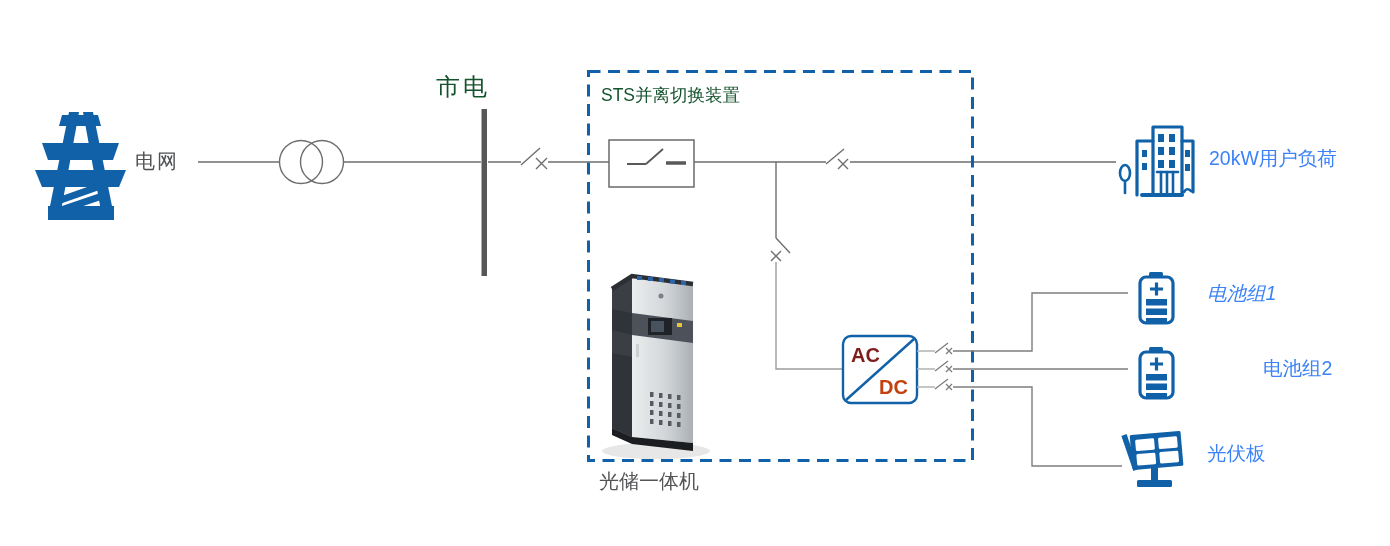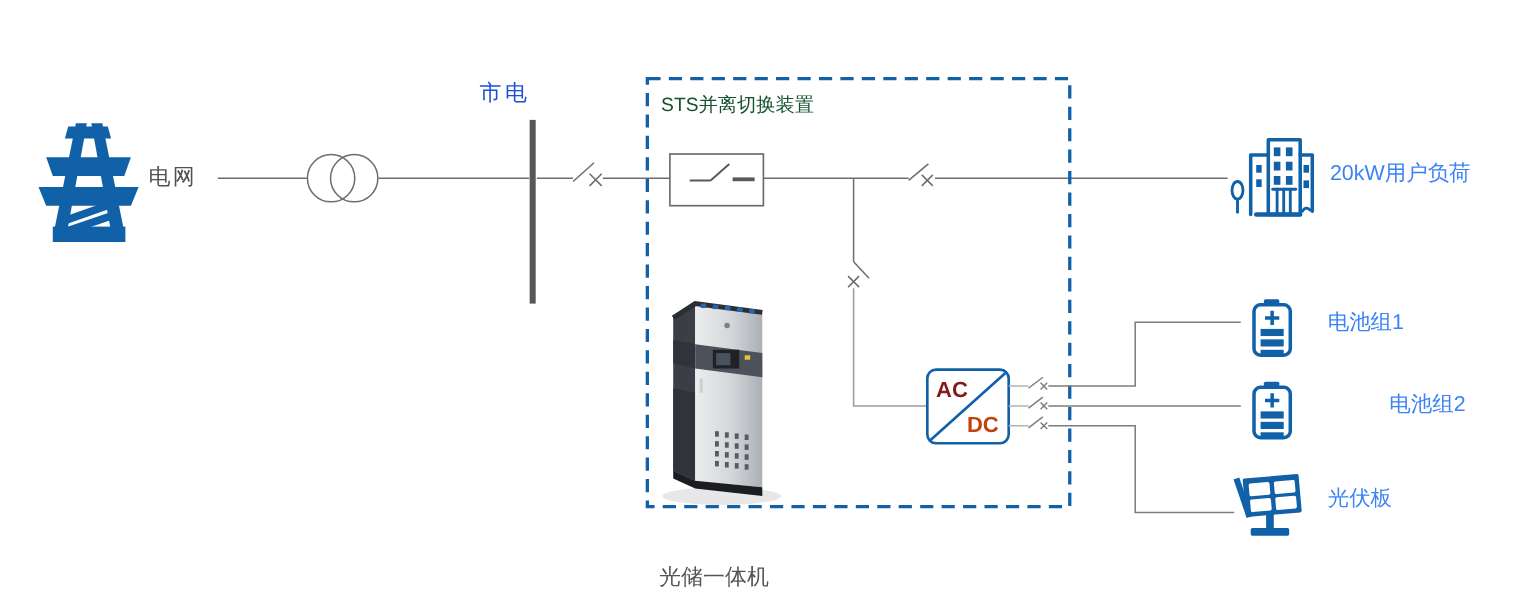--- a/index.html
+++ b/index.html
@@ -3,25 +3,25 @@
 <meta charset="utf-8">
 <style>
   html,body{margin:0;padding:0;background:#fff;}
   .stage{
     position:relative;width:1390px;height:546px;background:#ffffff;
     font-family:"Liberation Sans",sans-serif;overflow:hidden;
   }
   .stage svg{position:absolute;left:0;top:0;}
   .lbl{position:absolute;color:#3b82f6;white-space:nowrap;line-height:1;}
   .lbl-grid{left:135px;top:151px;font-size:20px;letter-spacing:2px;color:#4f5153;}
-  .lbl-mains{left:436px;top:75px;font-size:20px;letter-spacing:3px;color:#1d4ed8;}
+  .lbl-mains{left:436px;top:75px;font-size:24px;letter-spacing:3px;color:#14532d;}
   .lbl-sts{left:601px;top:87px;font-size:17.5px;color:#14532d;}
-  .lbl-cabinet{left:599px;top:471px;font-size:20px;color:#535456;margin-top:44px;}
+  .lbl-cabinet{left:599px;top:471px;font-size:20px;color:#535456;}
   .lbl-load{left:1209px;top:149px;font-size:19.5px;}
-  .lbl-bat1{left:1207px;top:284px;font-size:19.5px;}
+  .lbl-bat1{left:1207px;top:284px;font-size:19.5px;font-style:italic;}
   .lbl-bat2{left:1263px;top:359px;font-size:19.5px;}
   .lbl-pv{left:1207px;top:444px;font-size:19.5px;}
   .lbl-ac{left:851px;top:345px;font-size:20px;font-weight:600;color:#7f1d1d;}
   .lbl-dc{left:879px;top:377px;font-size:20px;font-weight:600;color:#c2410c;}
 </style>
 </head>
 <body>
 
 <div class="stage">
 

